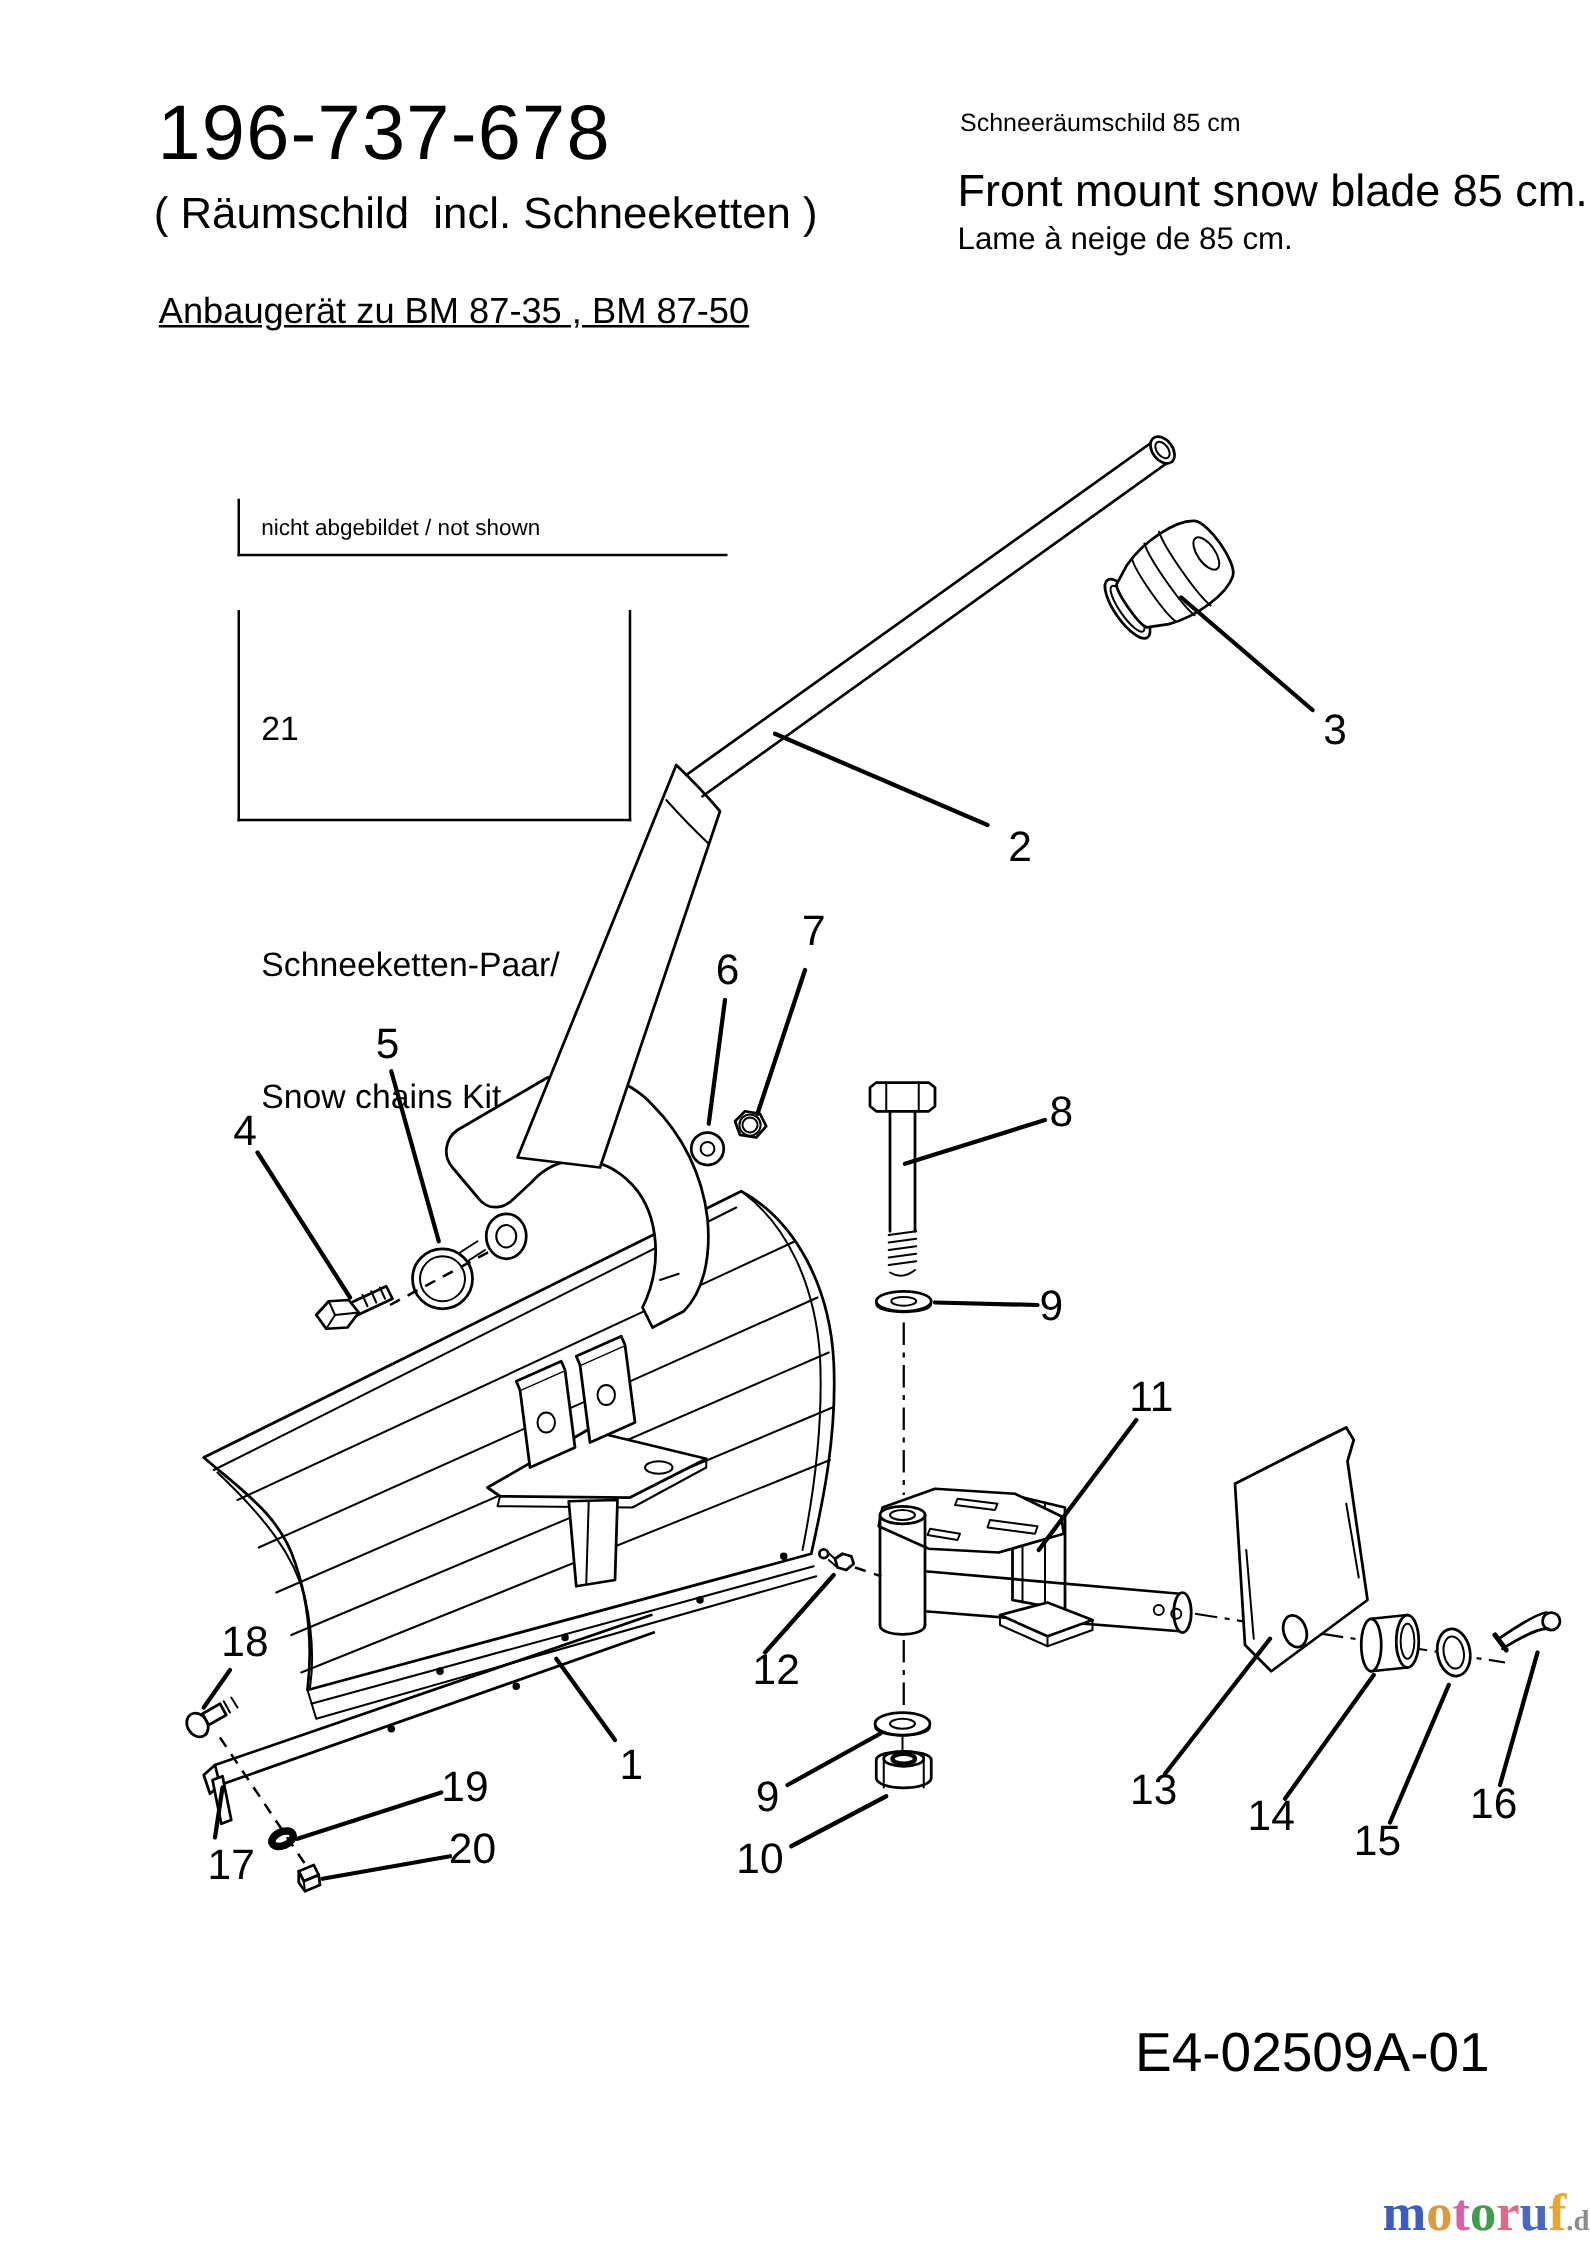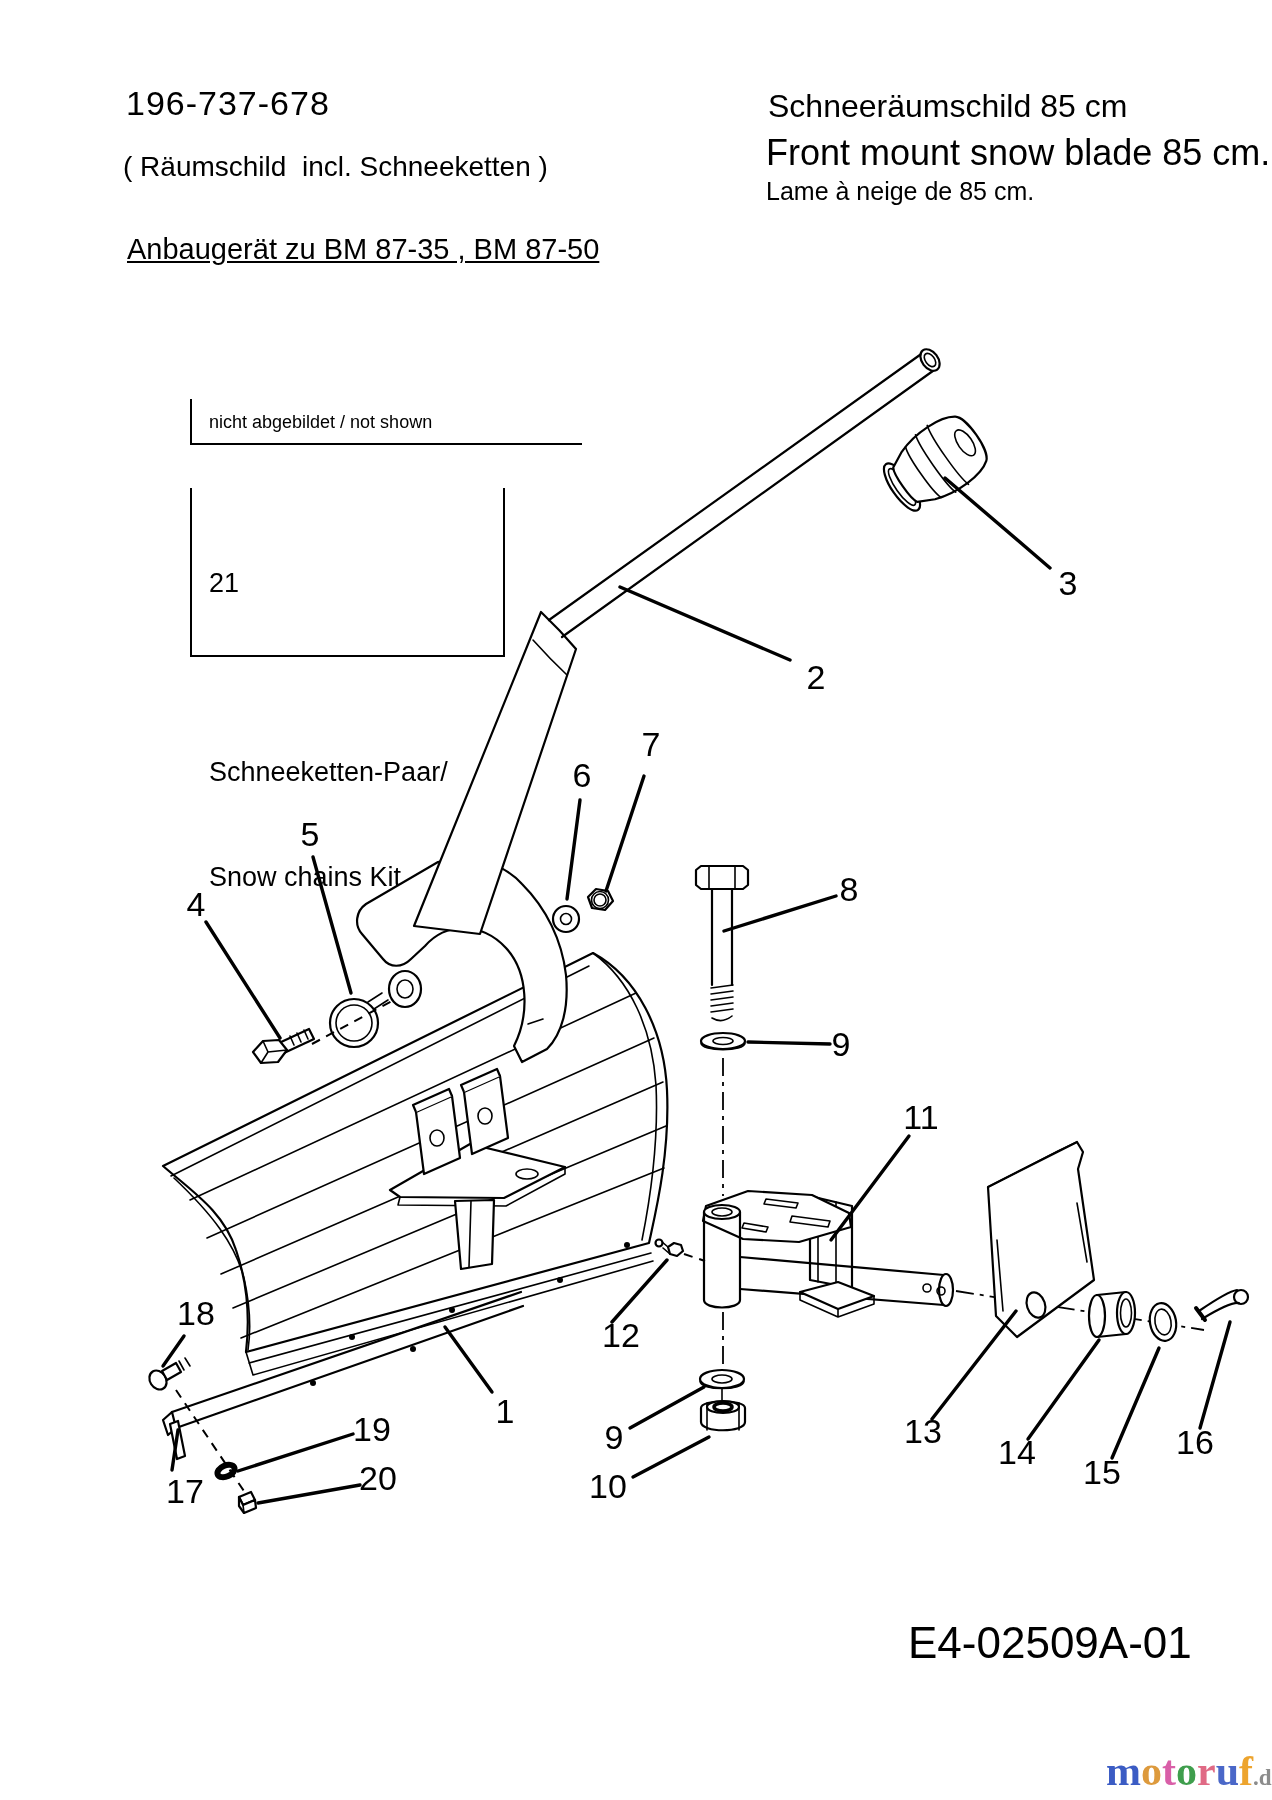--- a/index.html
+++ b/index.html
@@ -1,22 +1,22 @@
 <!DOCTYPE html>
 <html><head>
 <meta charset="utf-8">
 <style>
   html,body{margin:0;padding:0;background:#e8e8e8;}
   .page{position:relative;width:1272px;height:1800px;background:#ffffff;overflow:hidden;
         font-family:"Liberation Sans", sans-serif;color:#000;}
   .abs{position:absolute;white-space:pre;}
-  .part-number{left:126px;top:84px;font-size:34px;letter-spacing:1px;}
-  .part-sub{left:123px;top:151px;font-size:28px;}
+  .part-number{left:126px;top:71px;font-size:62px;letter-spacing:1px;}
+  .part-sub{left:123px;top:151px;font-size:35px;}
   .compat{left:127px;top:233px;font-size:29px;text-decoration:underline;}
-  .title-de{left:768px;top:88px;font-size:32px;}
+  .title-de{left:768px;top:88px;font-size:20px;}
   .title-en{left:766px;top:132px;font-size:36px;}
   .title-fr{left:766px;top:177px;font-size:25px;}
   .nsb-header{left:190px;top:399px;width:392px;height:46px;
               border-left:2px solid #000;border-bottom:2px solid #000;
               font-size:18px;line-height:46px;padding-left:17px;box-sizing:border-box;white-space:pre;}
   .nsb-body{left:190px;top:488px;width:315px;height:169px;
             border-left:2px solid #000;border-right:2px solid #000;border-bottom:2px solid #000;
             font-size:27px;box-sizing:border-box;padding-left:17px;white-space:pre;}
   .nsb-num{margin-top:18px;}
   .nsb-name{margin-top:24px;line-height:35px;}

